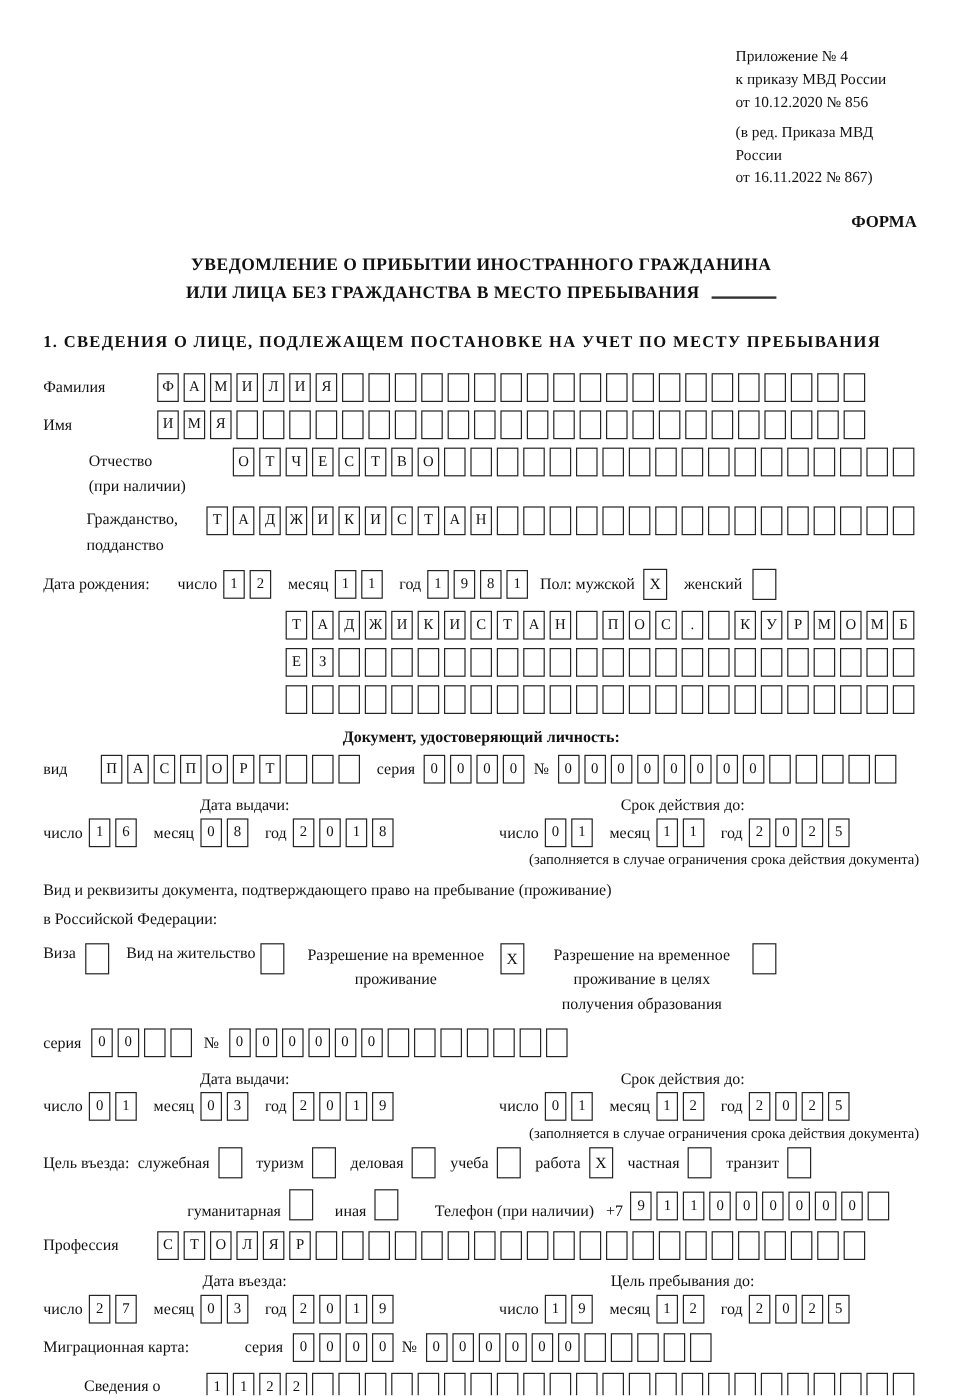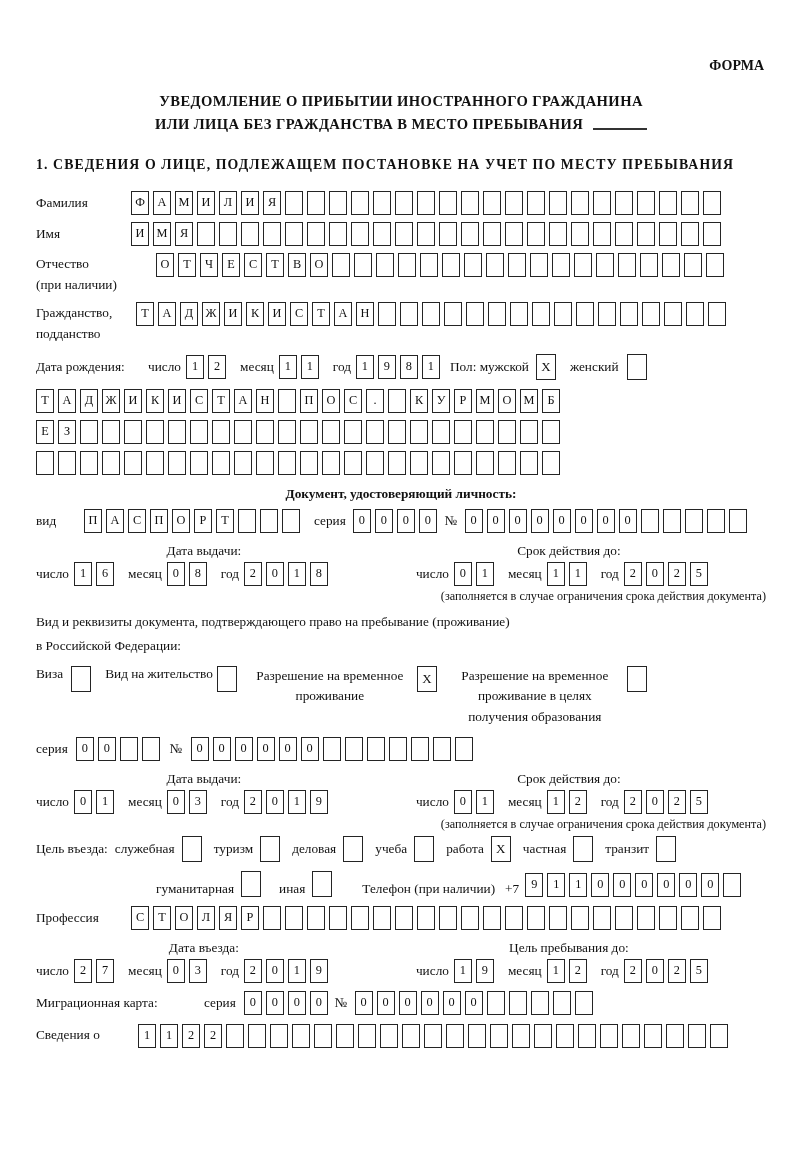--- a/index.html
+++ b/index.html
@@ -17,21 +17,21 @@
   
   .header-block{margin-left:577px;font-size:12.8px;line-height:1.5;}
   .header-block .grp2{margin-top:5px;}
   .form-label{text-align:right;font-weight:bold;font-size:14px;margin:20px 2px 16px 0;}
   
   .title{font-weight:bold;font-size:14.6px;text-align:center;line-height:1.6;letter-spacing:.4px;margin-bottom:20px;}
   .blank-line{display:inline-block;width:54px;border-bottom:2px solid #333;margin-left:10px;vertical-align:-1px;}
   .section-heading{font-weight:bold;font-size:13.8px;letter-spacing:1.1px;margin-bottom:18px;white-space:nowrap;}
   
   .frow{display:flex;align-items:center;margin-bottom:7px;}
-  .frow.top{align-items:flex-start;}
+  .frow.top{align-items:flex-start;justify-content:flex-end;}
   .lbl{flex:none;}
   .lbl-col{flex:none;line-height:21px;}
   .cells{display:inline-flex;flex:none;}
   .cell{
     display:inline-block;box-sizing:border-box;
     width:18px;height:24px;
     border:1.6px solid #242424;
     margin-right:4px;
     text-align:center;font-size:12.3px;line-height:20px;
     background:#fff;
@@ -71,20 +71,27 @@
   .phone-lbl{margin:0 10px 0 18px;}
   .phone-prefix{margin-right:6px;}
   
   .cellrows .cells{display:flex;margin-bottom:7px;}
 </style>
 </head>
 <body>
 
 <div class="page">
 
+  <div class="header-block">
+    <div>Приложение № 4</div>
+    <div>к приказу МВД России</div>
+    <div>от 10.12.2020 № 856</div>
+    <div class="grp2">(в ред. Приказа МВД России</div>
+    <div>от 16.11.2022 № 867)</div>
+  </div>
 
   <div class="form-label">ФОРМА</div>
 
   <div class="title">
     <div>УВЕДОМЛЕНИЕ О ПРИБЫТИИ ИНОСТРАННОГО ГРАЖДАНИНА</div>
     <div><span>ИЛИ ЛИЦА БЕЗ ГРАЖДАНСТВА В МЕСТО ПРЕБЫВАНИЯ</span><span class="blank-line"></span></div>
   </div>
 
   <div class="section-heading">1. СВЕДЕНИЯ О ЛИЦЕ, ПОДЛЕЖАЩЕМ ПОСТАНОВКЕ НА УЧЕТ ПО МЕСТУ ПРЕБЫВАНИЯ</div>
 

